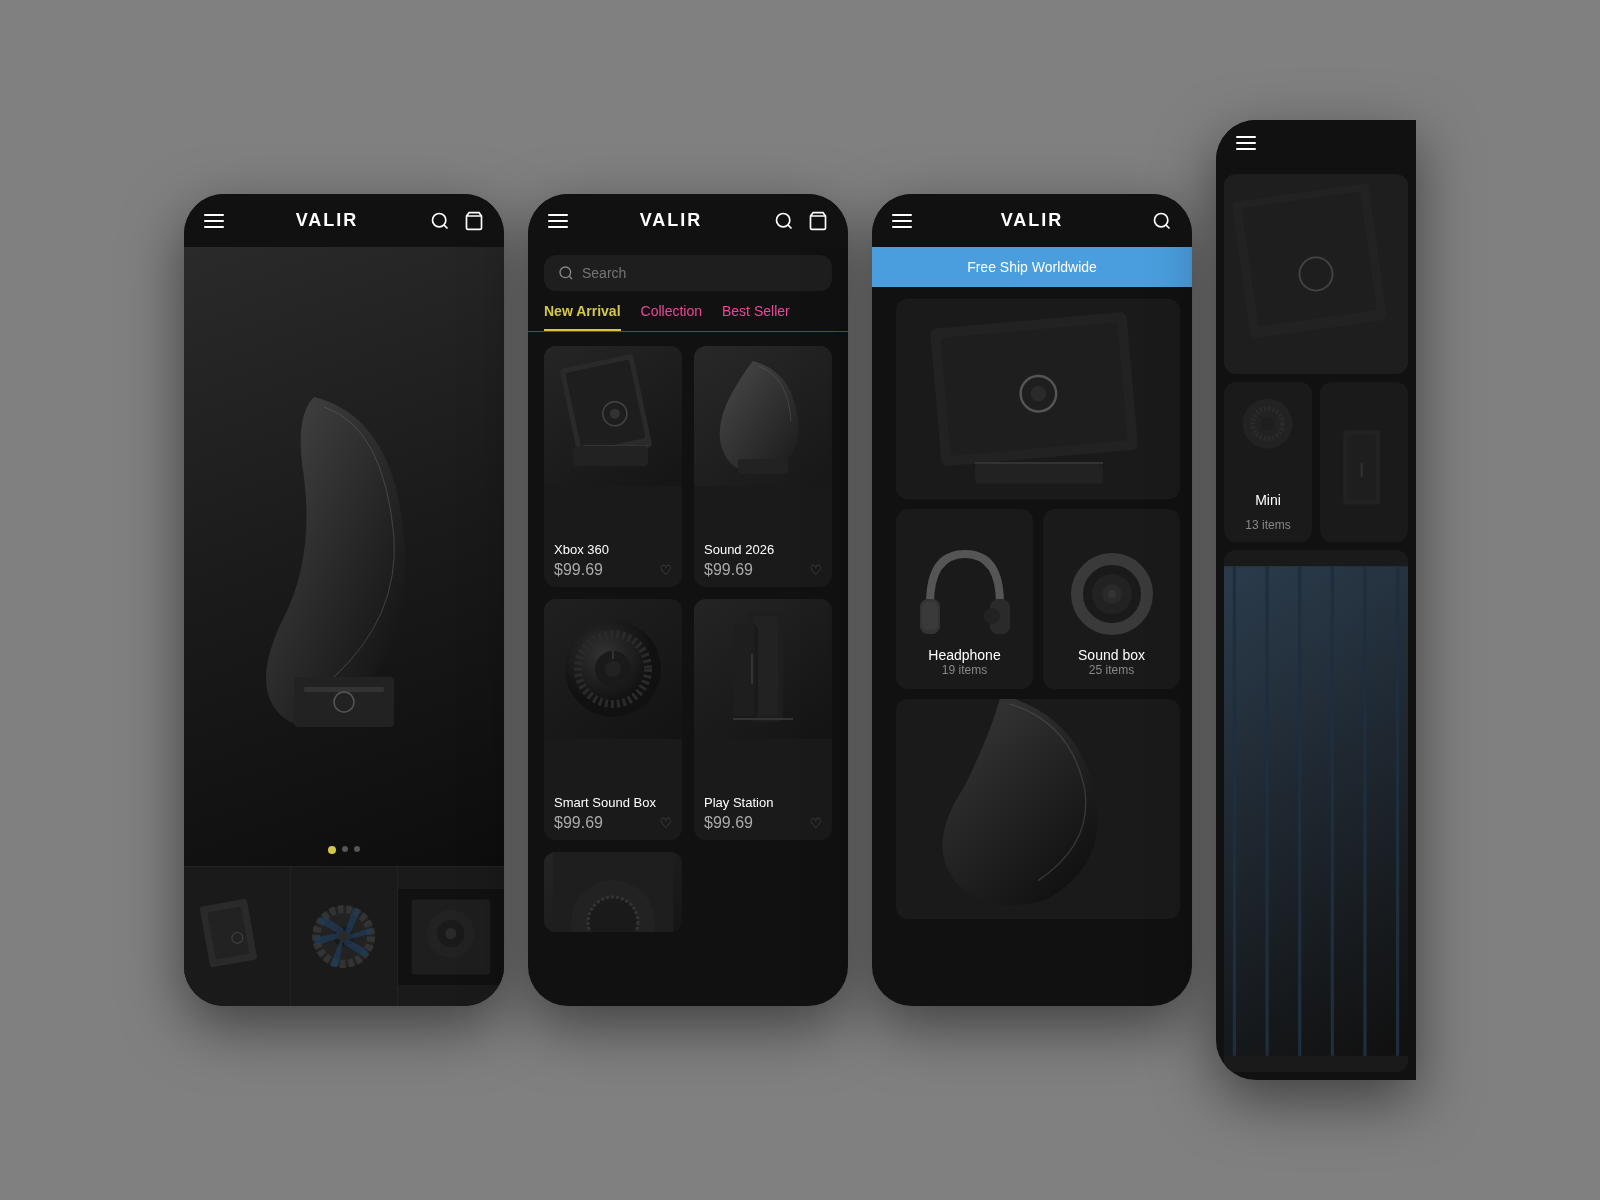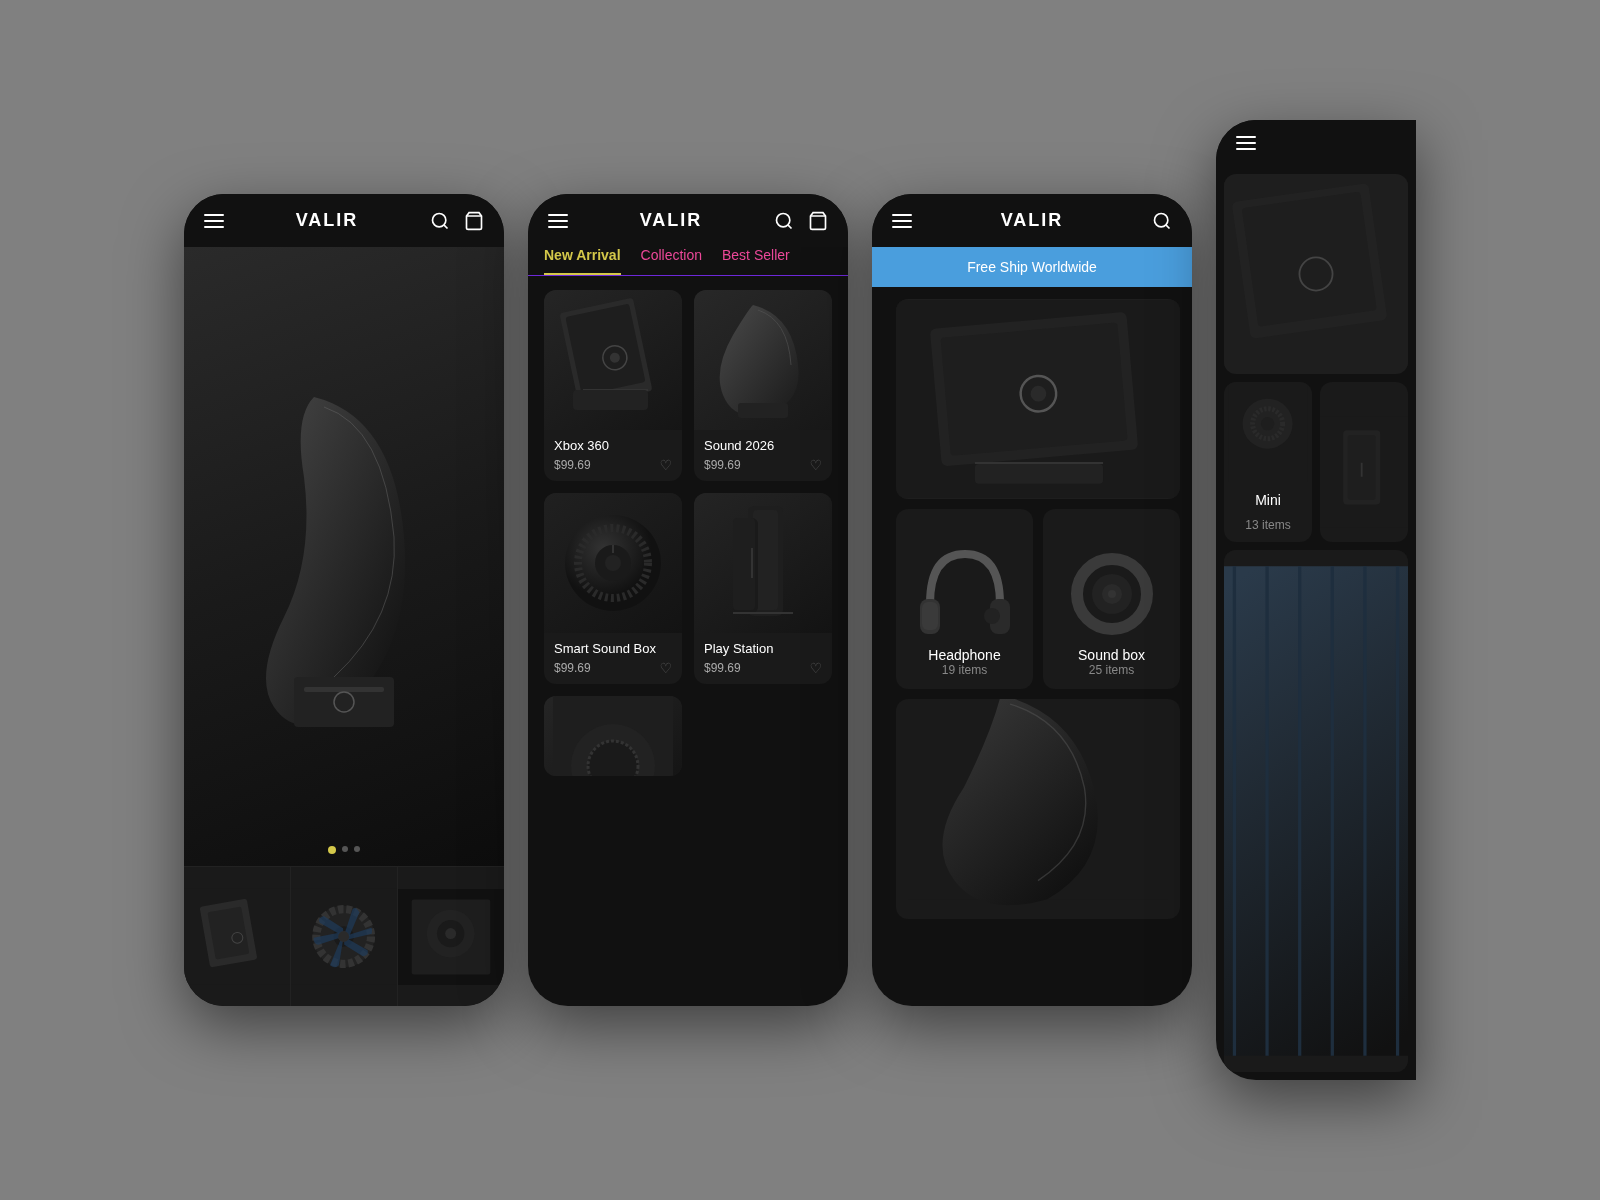--- a/index.html
+++ b/index.html
@@ -209,30 +209,31 @@
 
     .product-info {
       padding: 8px 10px;
     }
 
     .product-name {
       font-size: 13px;
       color: #fff;
       font-weight: 500;
       margin-bottom: 4px;
+      margin-top: 48px;
     }
 
     .product-price-row {
       display: flex;
       align-items: center;
       justify-content: space-between;
     }
 
     .product-price {
-      font-size: 12px;
+      font-size: 16px;
       color: #aaa;
       text-align: center;
     }
 
     .heart-icon {
       color: #555;
       font-size: 14px;
       cursor: pointer;
     }
 
@@ -489,20 +490,27 @@
       </button>
       <button class="icon-btn">
         <svg width="20" height="20" viewBox="0 0 24 24" fill="none" stroke="white" stroke-width="2">
           <path d="M6 2L3 6v14a2 2 0 002 2h14a2 2 0 002-2V6l-3-4z"></path>
             <line x1="3" y1="6" x2="21" y2="6"></line>
         </svg>
       </button>
     </div>
   </div>
 
+  <div class="search-bar">
+    <svg width="16" height="16" viewBox="0 0 24 24" fill="none" stroke="#888" stroke-width="2">
+      <circle cx="11" cy="11" r="8"></circle>
+        <line x1="21" y1="21" x2="16.65" y2="16.65"></line>
+    </svg>
+    <input type="text" placeholder="Search" style="">
+  </div>
 
   <div class="tabs">
     <div class="tab active">New Arrival</div>
     <div class="tab">Collection</div>
     <div class="tab">Best Seller</div>
   </div>
 
   <div class="product-grid">
 
     <div class="product-card">

